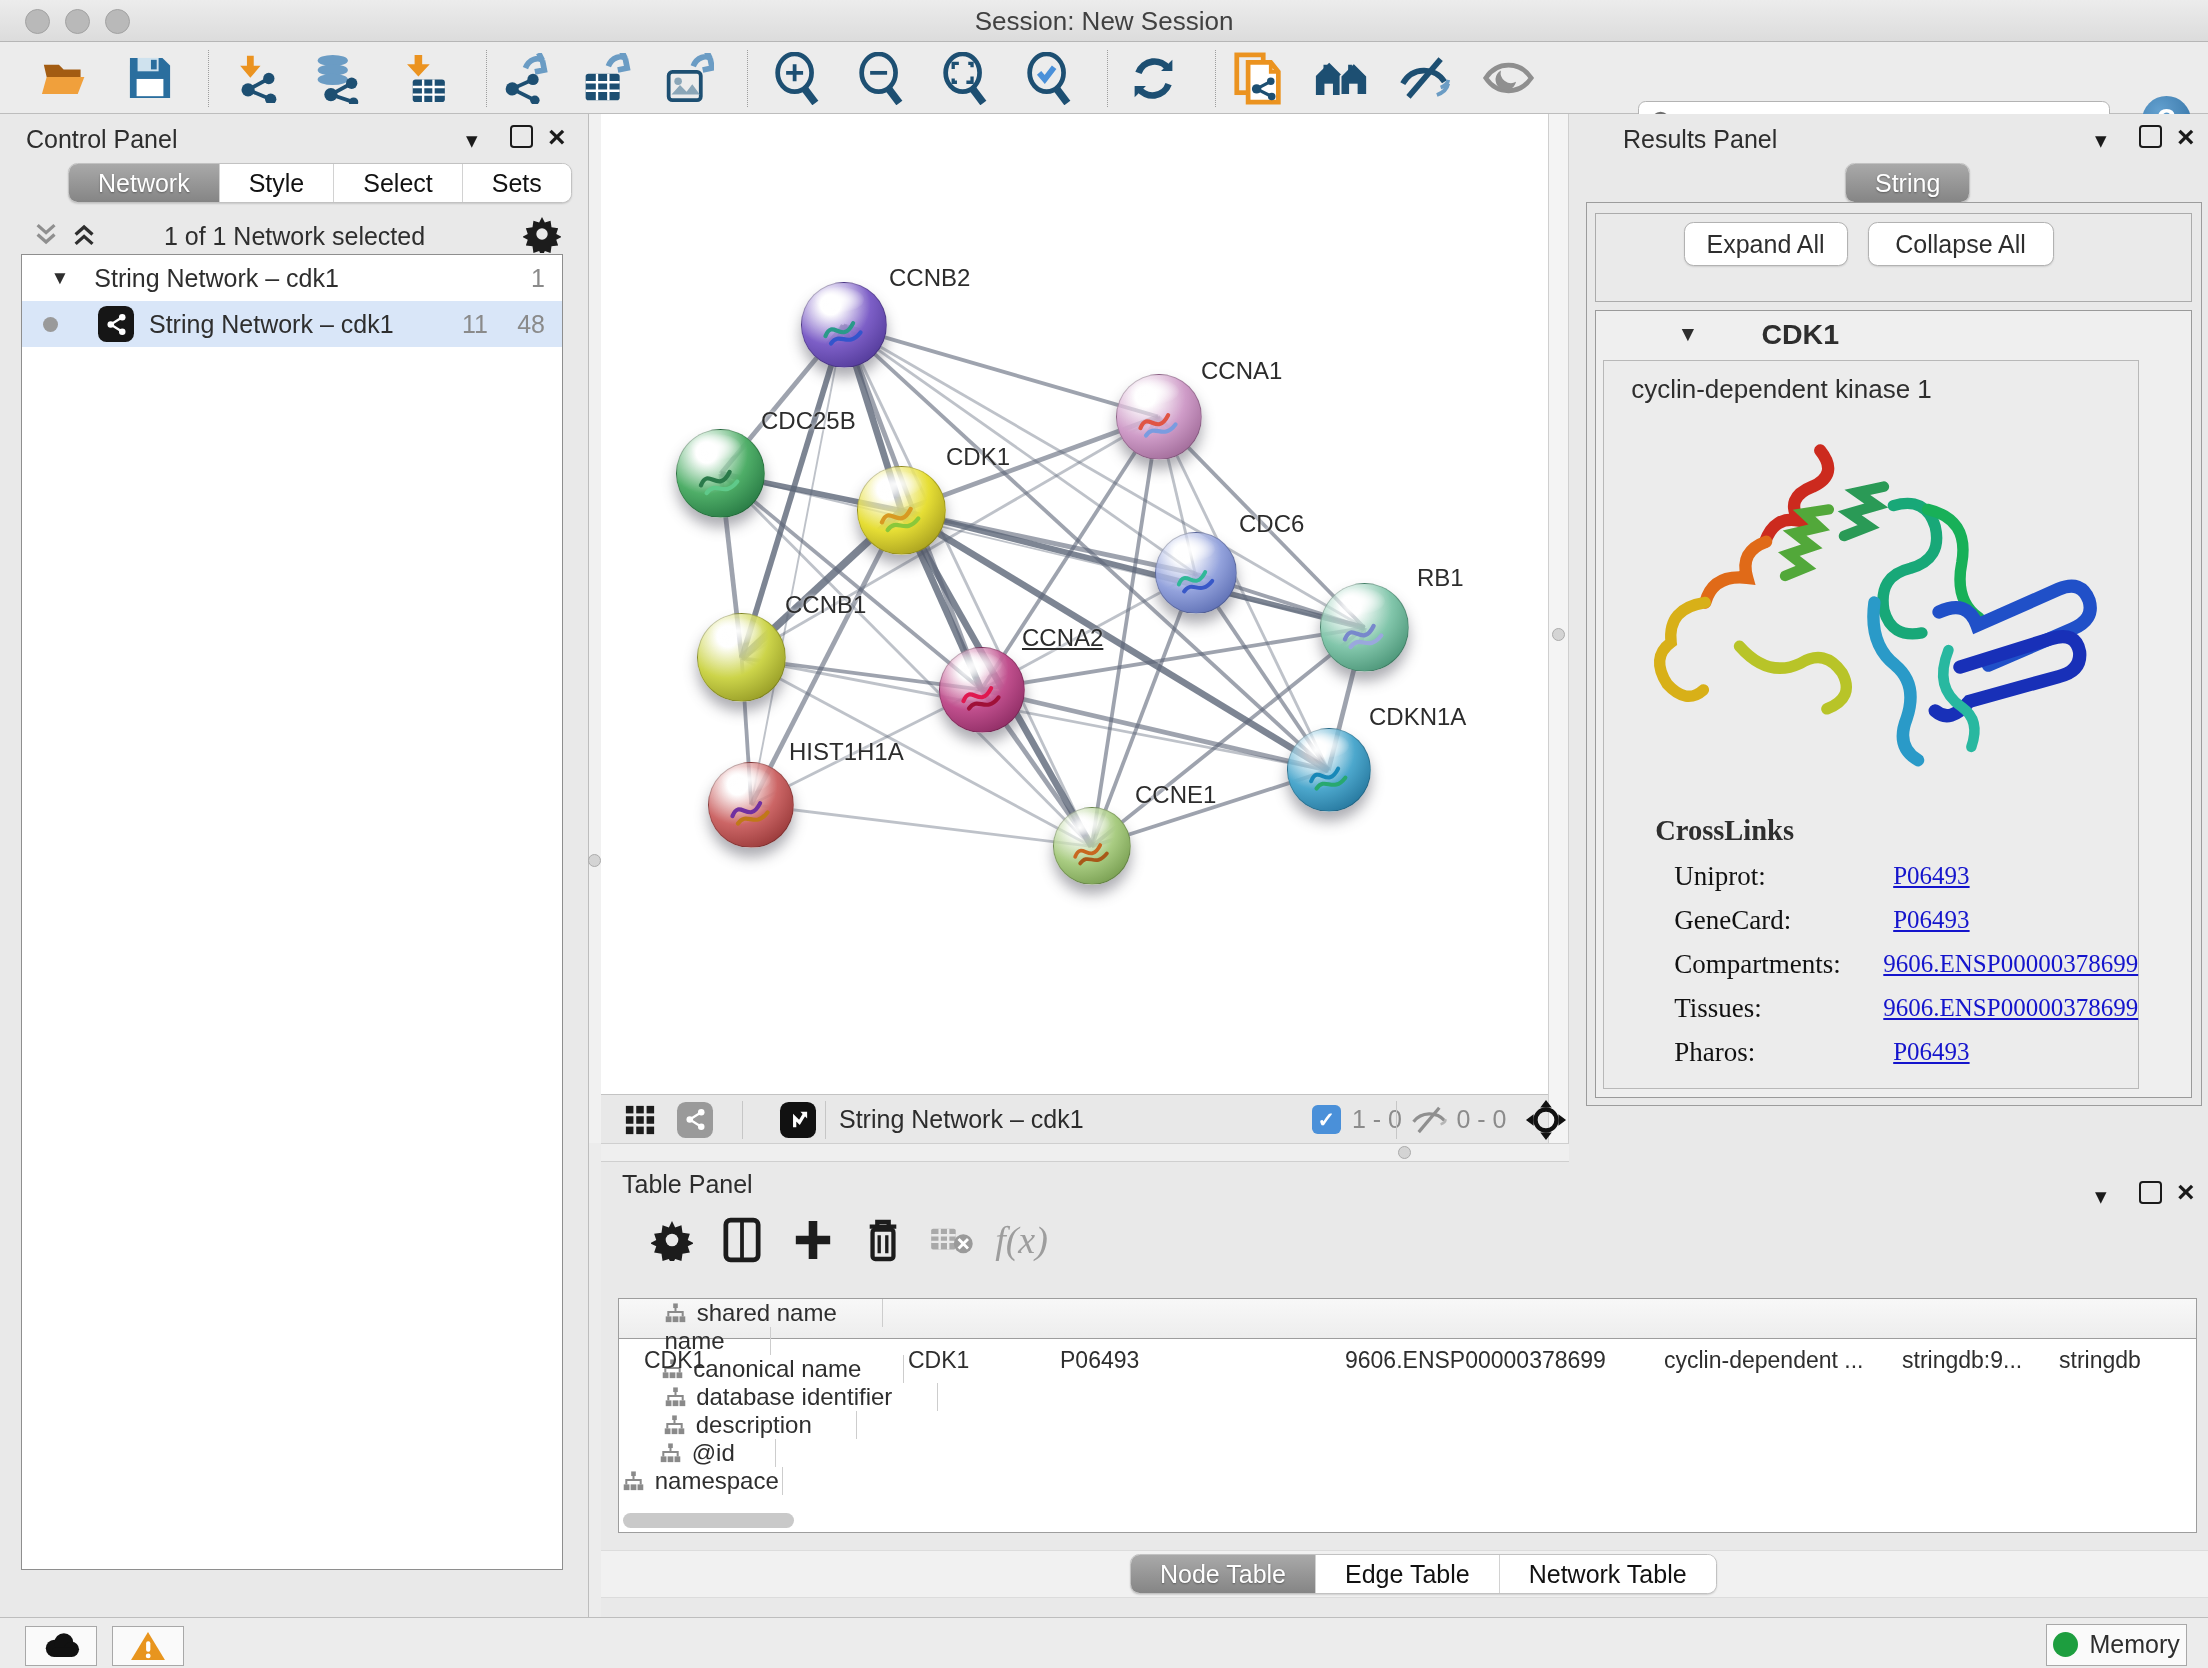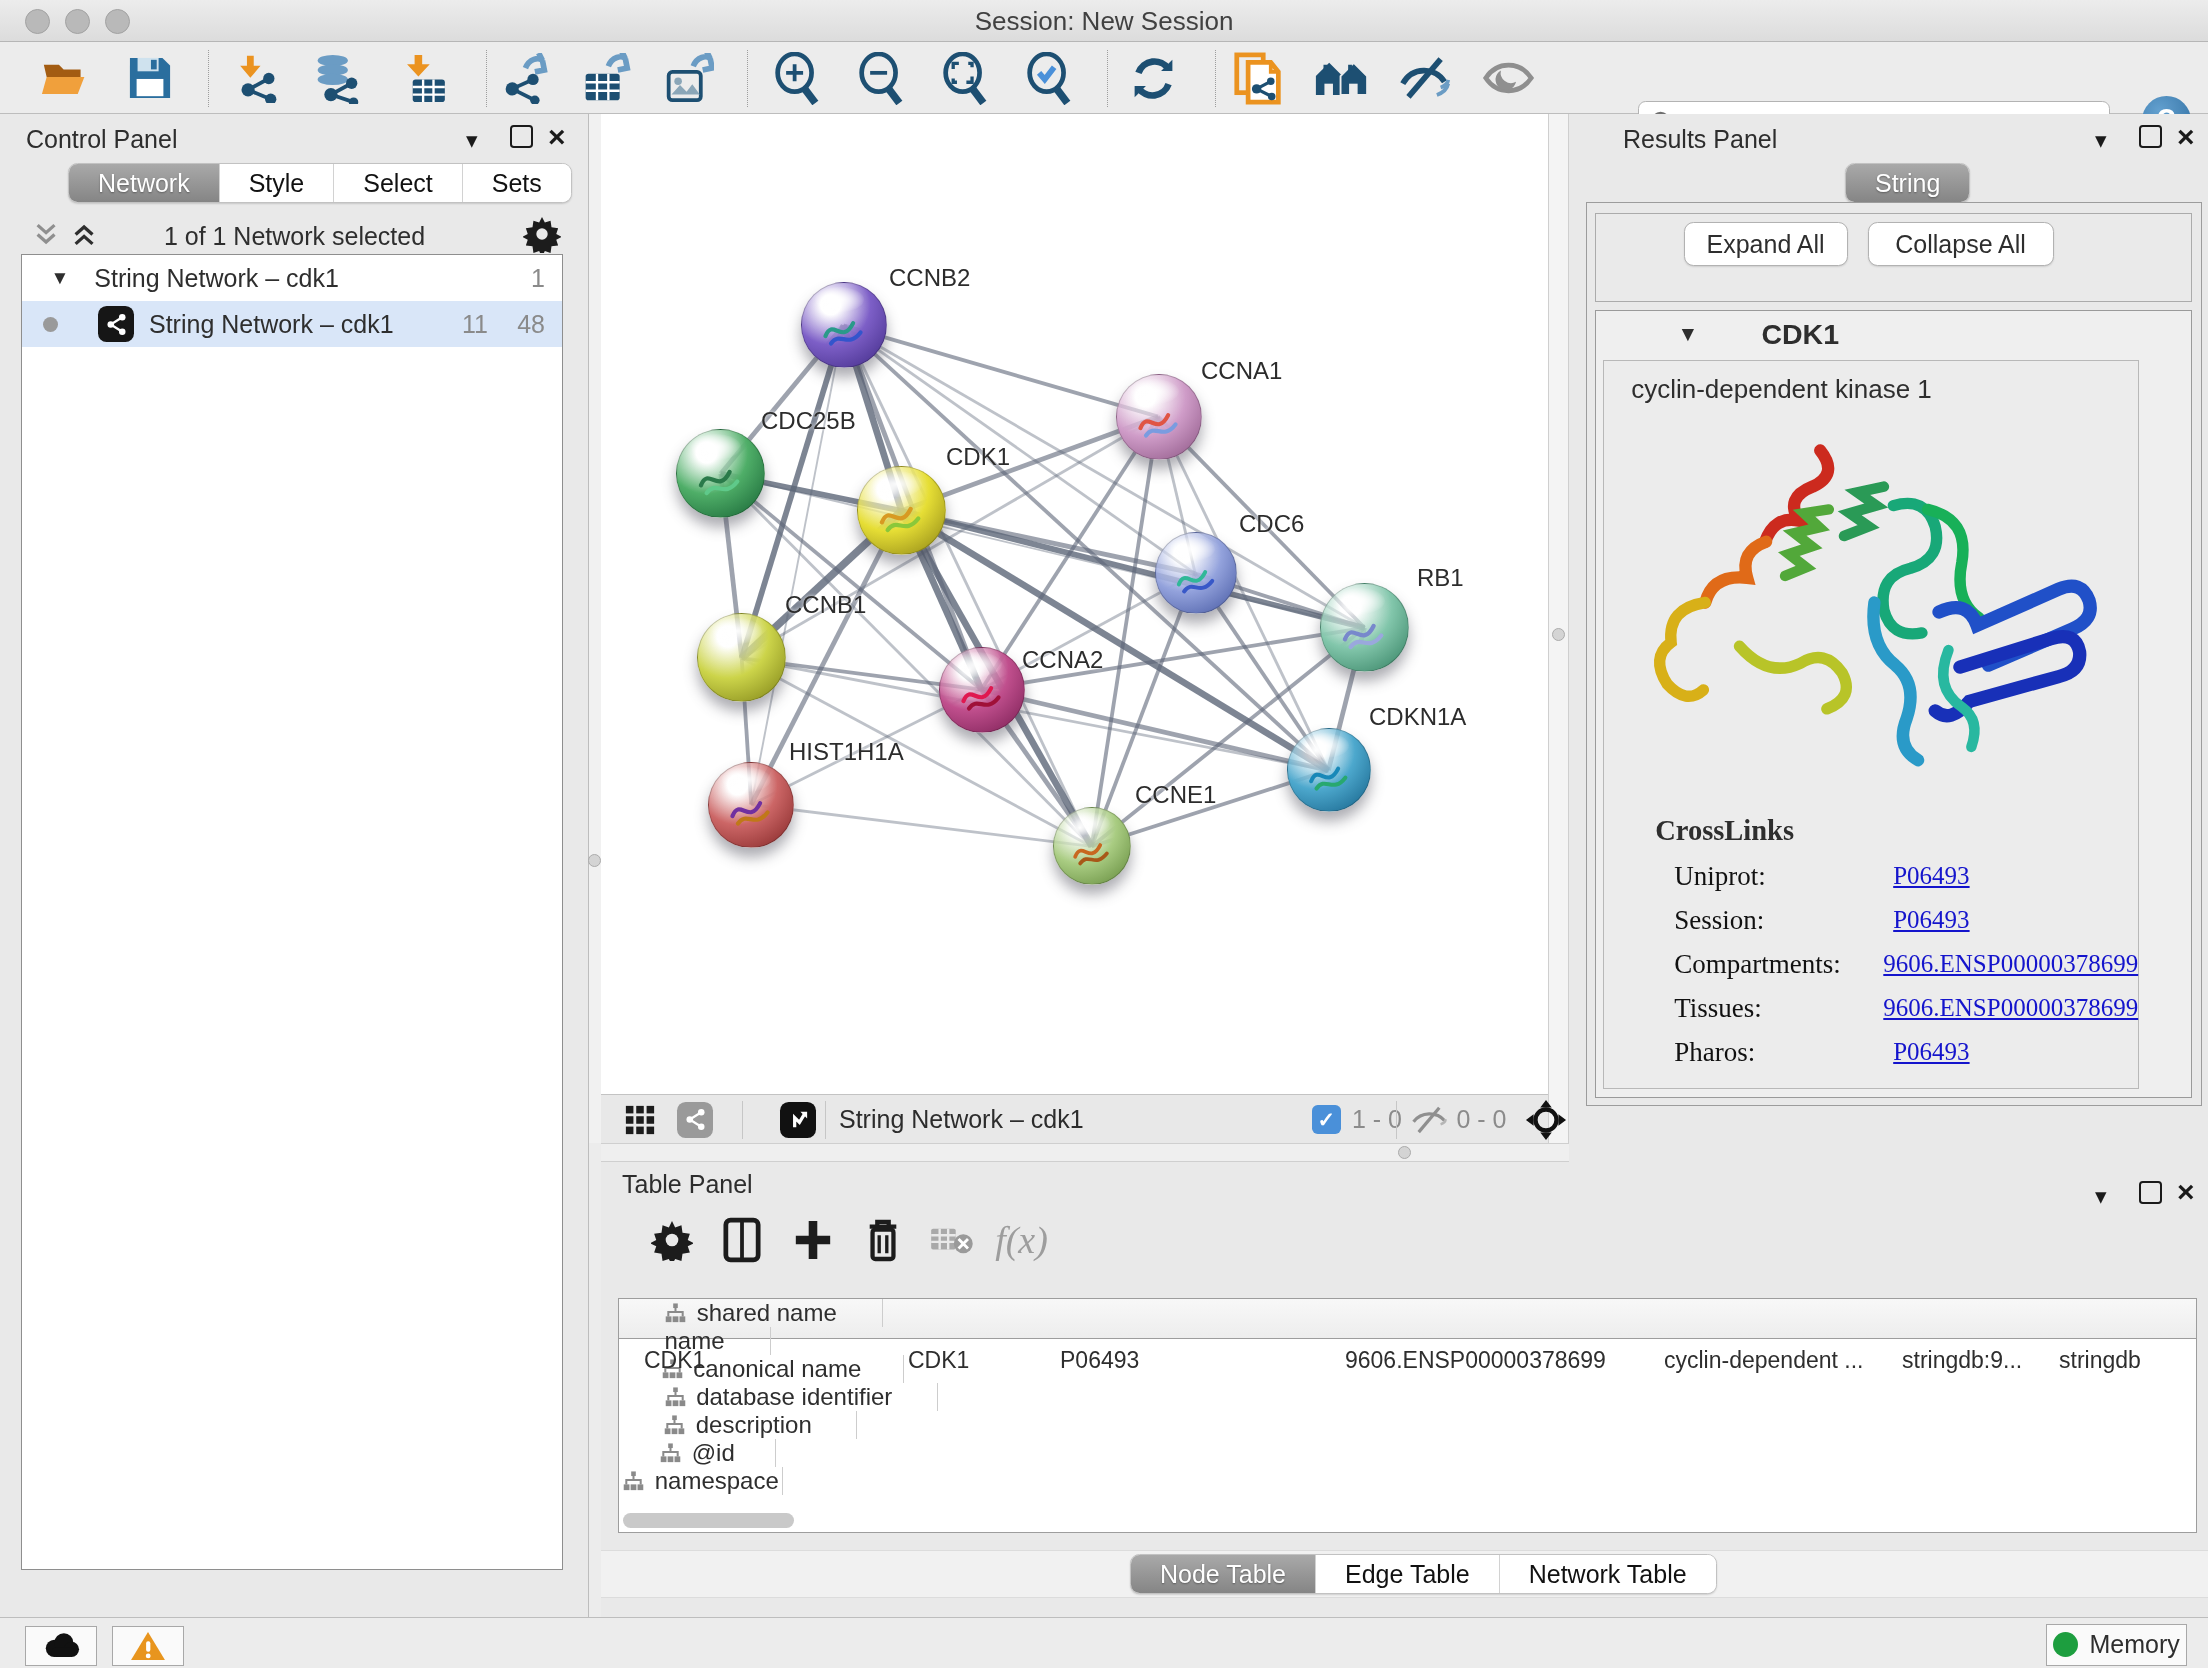--- a/index.html
+++ b/index.html
@@ -464,21 +464,21 @@
         <span class="gloss"></span>
       </div>
       <div class="node-label" style="left: 184px; top: 477px;">CCNB1</div>
       <div class="node" style="left: 338px; top: 533px; height: 86px; width: 86px; background: radial-gradient(circle at 34% 26%, rgb(255, 255, 255) 0%, rgba(255, 255, 255, 0.55) 12%, rgb(192, 79, 141) 48%, rgb(132, 38, 92) 90%);">
         <span class="gloss"></span>
         <svg viewBox="0 0 60 60">
           <path d="M10 38 C18 18 28 48 40 24" stroke="#e01850" fill="none" stroke-width="4.5" stroke-linecap="round"></path>
           <path d="M16 46 C26 32 34 52 48 34" stroke="#a01038" fill="none" stroke-width="4.5" stroke-linecap="round"></path>
         </svg>
       </div>
-      <div class="node-label" style="left: 421px; top: 532px;">CCNA2</div>
+      <div class="node-label" style="left: 421px; top: 510px; text-decoration: underline;">CCNA2</div>
       <div class="node" style="left: 686px; top: 614px; height: 84px; width: 84px; background: radial-gradient(circle at 34% 26%, rgb(255, 255, 255) 0%, rgba(255, 255, 255, 0.55) 12%, rgb(77, 168, 205) 48%, rgb(29, 108, 147) 90%);">
         <span class="gloss"></span>
         <svg viewBox="0 0 60 60">
           <path d="M10 38 C18 18 28 48 40 24" stroke="#1888b8" fill="none" stroke-width="4.5" stroke-linecap="round"></path>
           <path d="M16 46 C26 32 34 52 48 34" stroke="#28a870" fill="none" stroke-width="4.5" stroke-linecap="round"></path>
         </svg>
       </div>
       <div class="node-label" style="left: 768px; top: 589px;">CDKN1A</div>
       <div class="node" style="left: 107px; top: 648px; height: 86px; width: 86px; background: radial-gradient(circle at 34% 26%, rgb(255, 255, 255) 0%, rgba(255, 255, 255, 0.55) 12%, rgb(204, 102, 102) 48%, rgb(142, 48, 48) 90%);">
         <span class="gloss"></span>
@@ -599,21 +599,21 @@
             </g>
           </svg>
 
           <div class="serif" style="margin:9.5px 0 0 51px; font-size:28.5px; font-weight:bold">CrossLinks</div>
           <div style="margin-left:70px; margin-top:7.6px">
             <div style="display:flex; height:44px; align-items:center">
               <span class="serif xl-label" style="width:219px">Uniprot:</span>
               <a class="serif xl-link">P06493</a>
             </div>
             <div style="display:flex; height:44px; align-items:center">
-              <span class="serif xl-label" style="width:219px">Session:</span>
+              <span class="serif xl-label" style="width:219px">GeneCard:</span>
               <a class="serif xl-link">P06493</a>
             </div>
             <div style="display:flex; height:44px; align-items:center">
               <span class="serif xl-label" style="width:219px">Compartments:</span>
               <a class="serif xl-link">9606.ENSP00000378699</a>
             </div>
             <div style="display:flex; height:44px; align-items:center">
               <span class="serif xl-label" style="width:219px">Tissues:</span>
               <a class="serif xl-link">9606.ENSP00000378699</a>
             </div>

